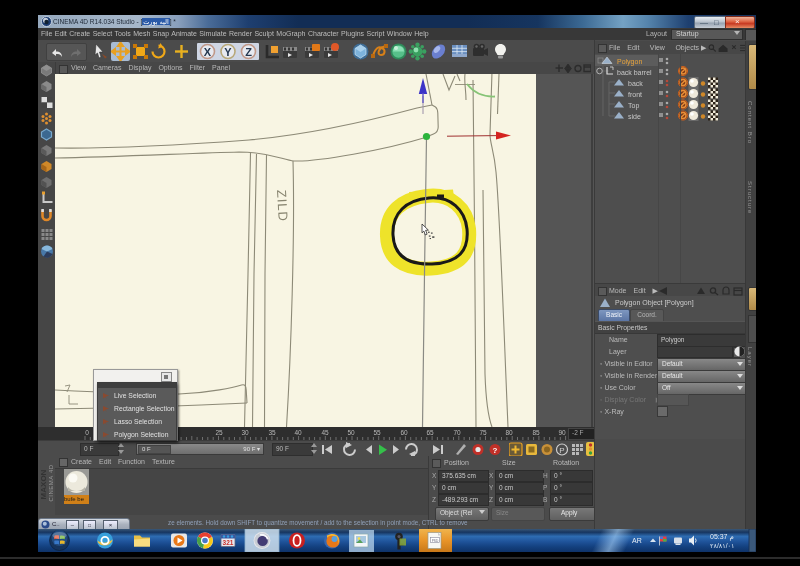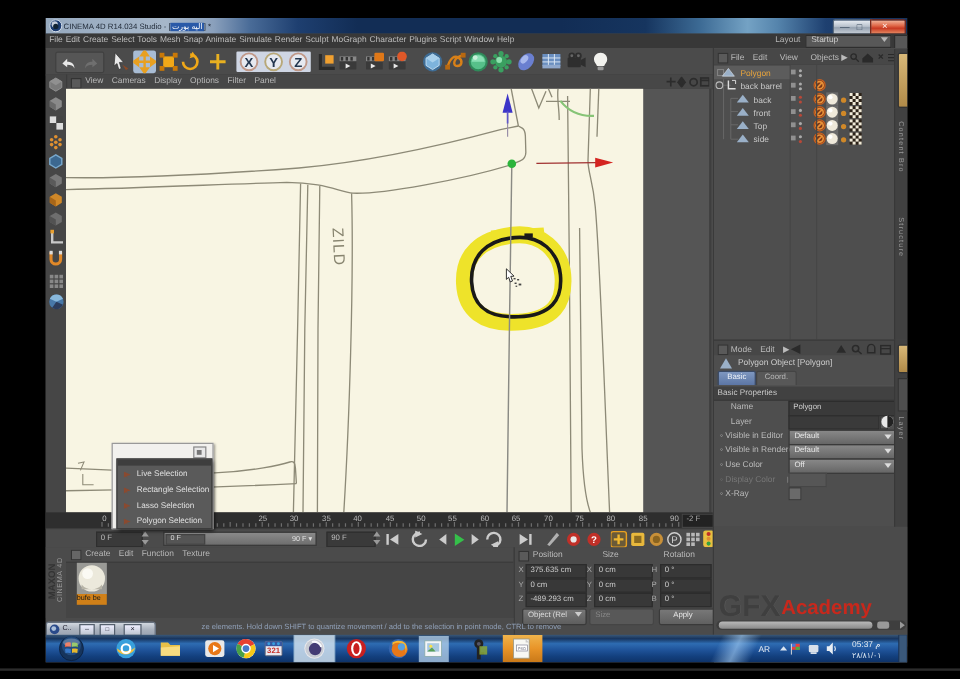--- a/index.html
+++ b/index.html
@@ -832,30 +832,20 @@
         <div class="abs t7" style="left:5px;top:112px;color:#bbb;">◦ X-Ray</div>
         <div class="abs" style="left:62px;top:110px;width:9px;height:9px;background:#6a6a6a;border:1px solid #383838;"></div>
       </div>
 
       <div class="abs" style="left:150px;top:243px;width:12px;height:256px;background:#414141;border-left:1px solid #383838;">
         <div class="abs" style="left:2px;top:4px;width:8px;height:22px;background:linear-gradient(180deg,#d8b878,#b08a48);border:1px solid #333;border-radius:2px;"></div>
         <div class="abs" style="left:2px;top:32px;width:8px;height:26px;background:#4e4e4e;border:1px solid #333;"></div>
         <div class="abs" style="left:1px;top:64px;font-size:6px;color:#999;writing-mode:vertical-rl;letter-spacing:1px;">Layer</div>
       </div>
 
-      <div class="abs" style="left:0;top:399px;width:162px;height:115px;background:#4b4b4b;">
-        <div class="abs" style="left:4px;top:52px;font-size:25px;font-weight:bold;color:#3f3f3f;letter-spacing:0px;font-family:'Liberation Sans',sans-serif;text-shadow:0.5px 0.5px 0 #585858;">GFX</div>
-        <div class="abs" style="left:56px;top:58px;font-size:17px;font-weight:bold;color:#c8281c;font-family:'Liberation Sans',sans-serif;">Academy</div>
-
-        <div class="abs" style="left:2px;top:78px;width:158px;height:8px;background:#3e3e3e;border-radius:4px;">
-          <div class="abs" style="left:2px;top:1px;width:128px;height:6px;background:linear-gradient(180deg,#b8b8b8,#8a8a8a);border-radius:3px;"></div>
-          <div class="abs" style="left:134px;top:1px;width:10px;height:6px;background:#999;border-radius:2px;"></div>
-          <span class="abs" style="right:1px;top:1px;width:0;height:0;border-top:3px solid transparent;border-bottom:3px solid transparent;border-left:4px solid #999;"></span>
-        </div>
-      </div>
     </div>
 
     <div class="abs" id="popup" style="left:55px;top:354px;width:86px;height:72px;">
       <div class="abs" style="left:0;top:0;width:83px;height:70px;background:#f2f1ee;border:1px solid #999;box-shadow:1px 1px 2px rgba(0,0,0,.4);"></div>
       <div class="abs" style="left:68px;top:3px;width:9px;height:8px;border:1px solid #888;background:#e8e8e8;">
           <span style="position:absolute;left:2px;top:1.5px;width:4px;height:4px;background:#777;"></span>
         </div>
       <div class="abs" style="left:4px;top:13px;width:78px;height:57px;background:#5a5a5a;border:1px solid #3c3c3c;box-shadow:1px 2px 3px rgba(0,0,0,.5);overflow:hidden;">
         <div style="position:absolute;left:0;top:0;width:78px;height:5px;background:#3e3e3e;"></div>
         <div class="pi" style="top:7px;"><span class="pic"></span>Live Selection</div>

